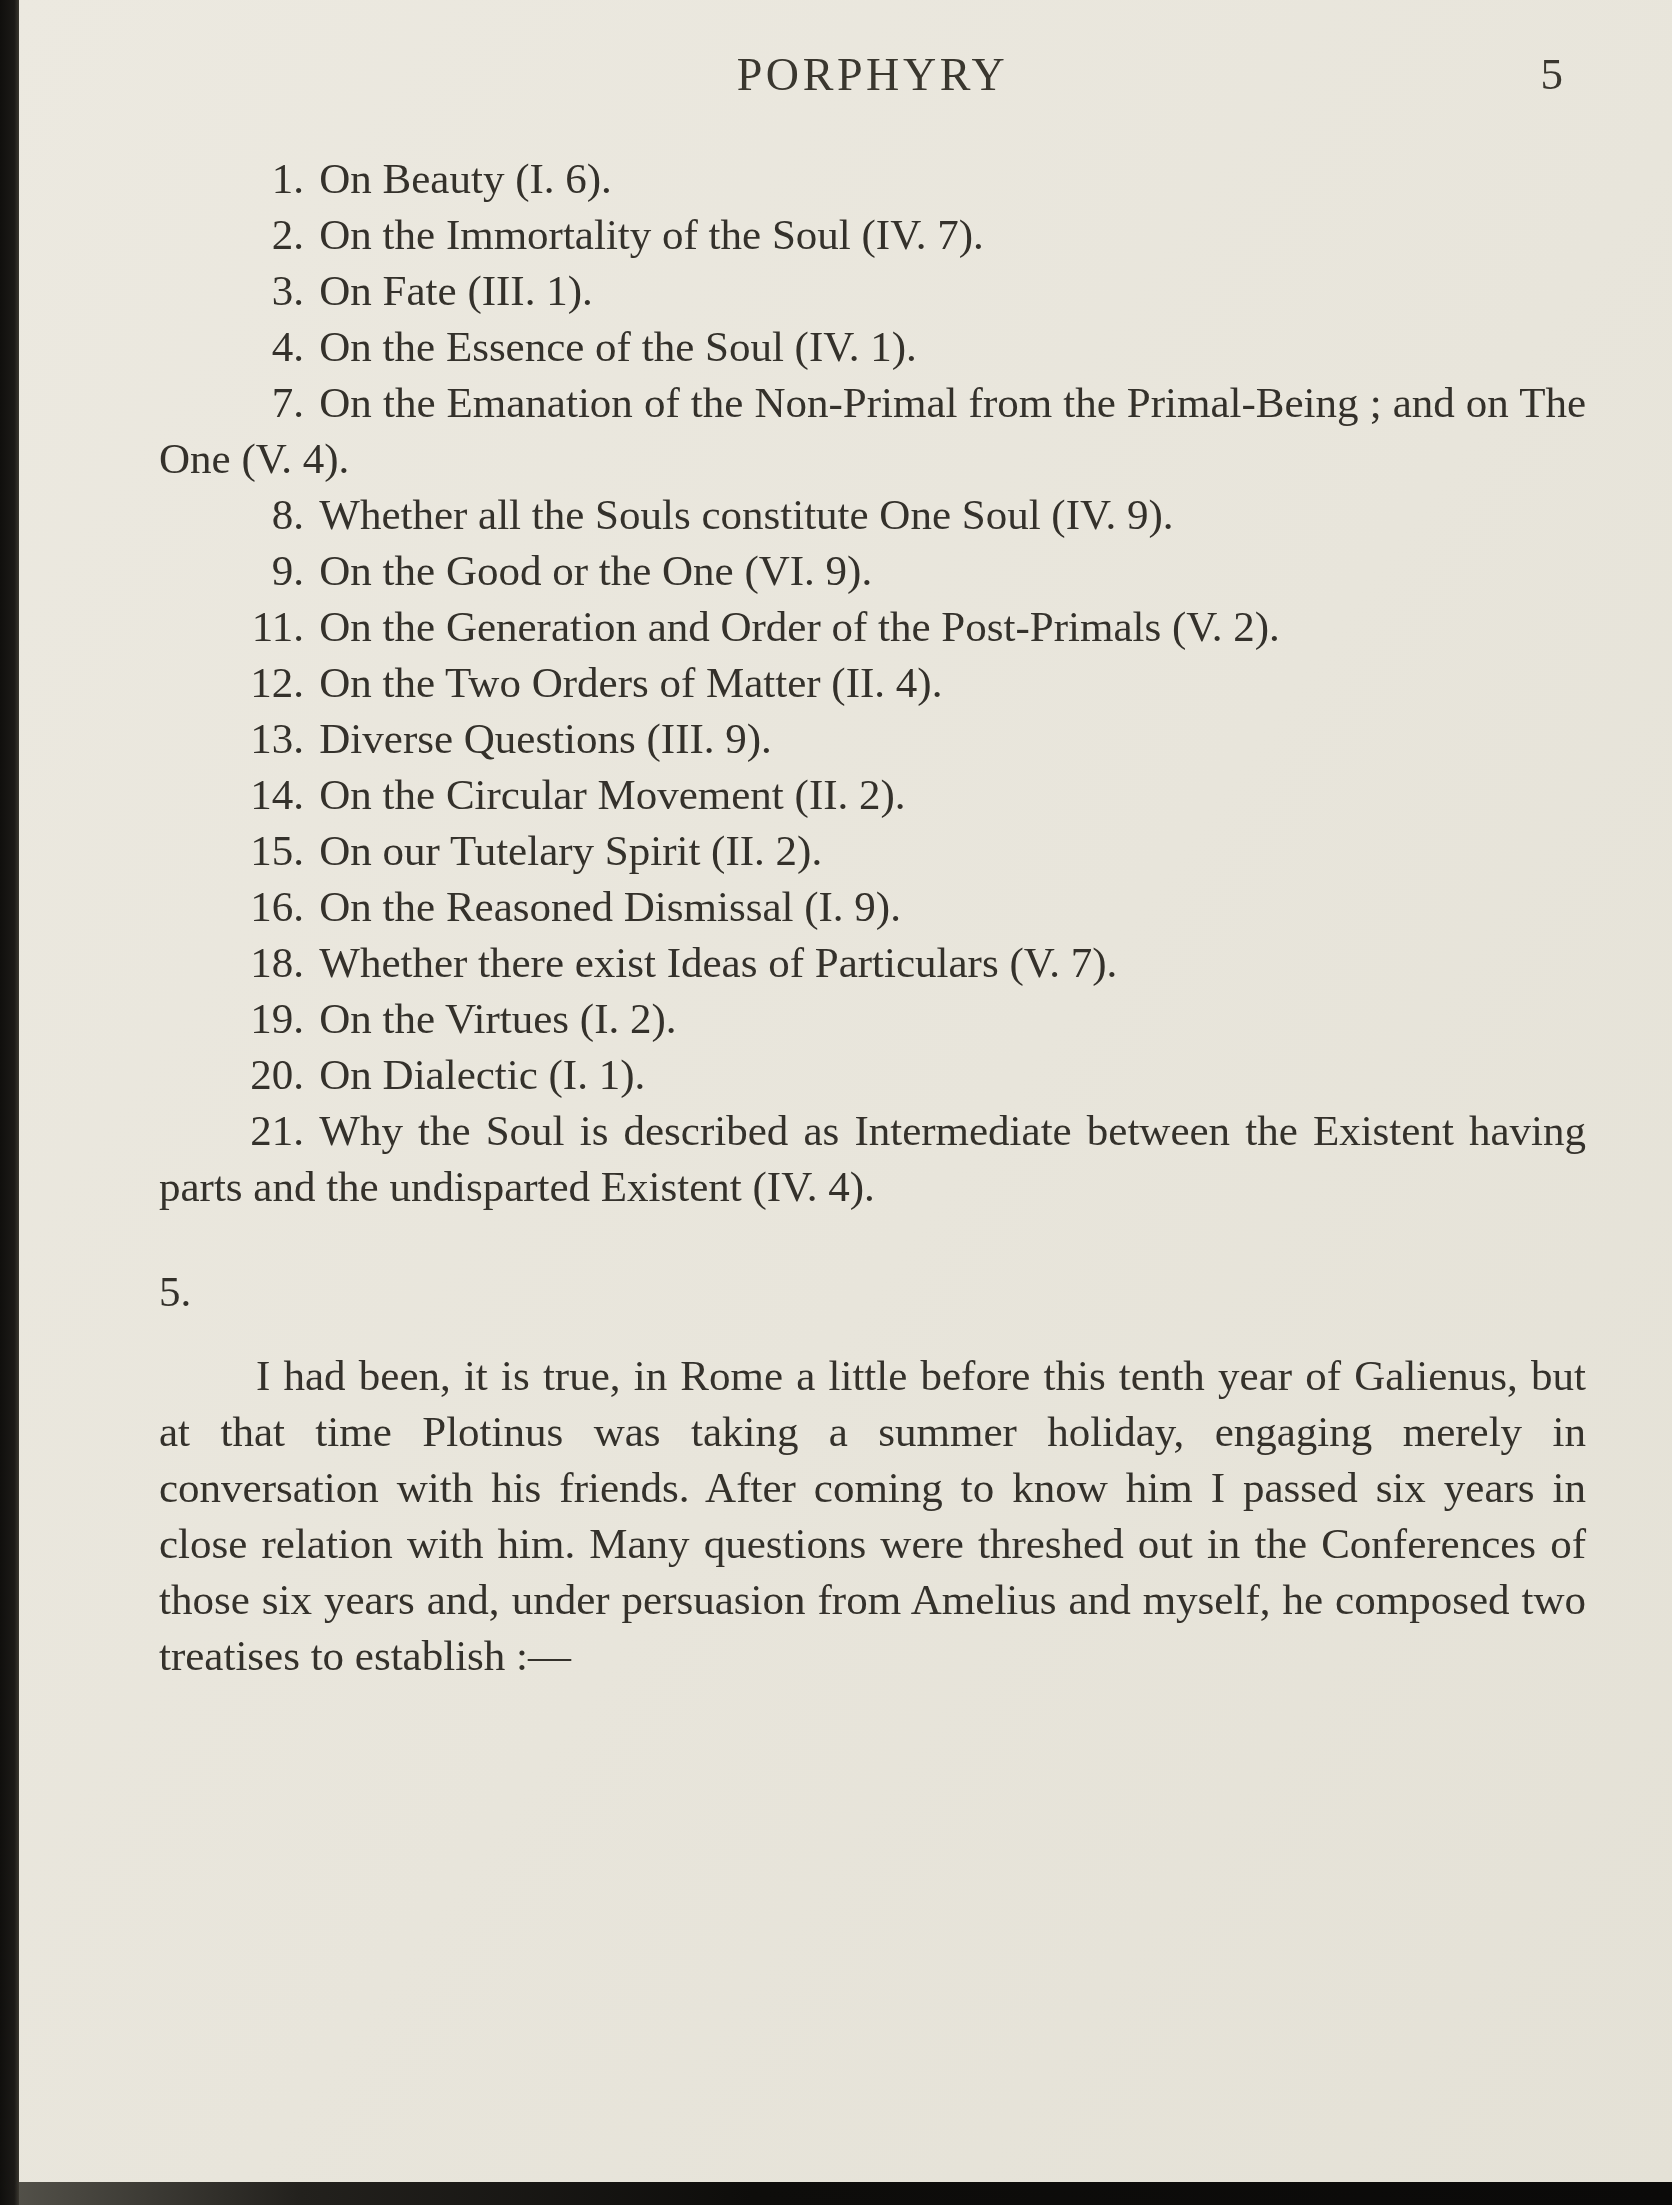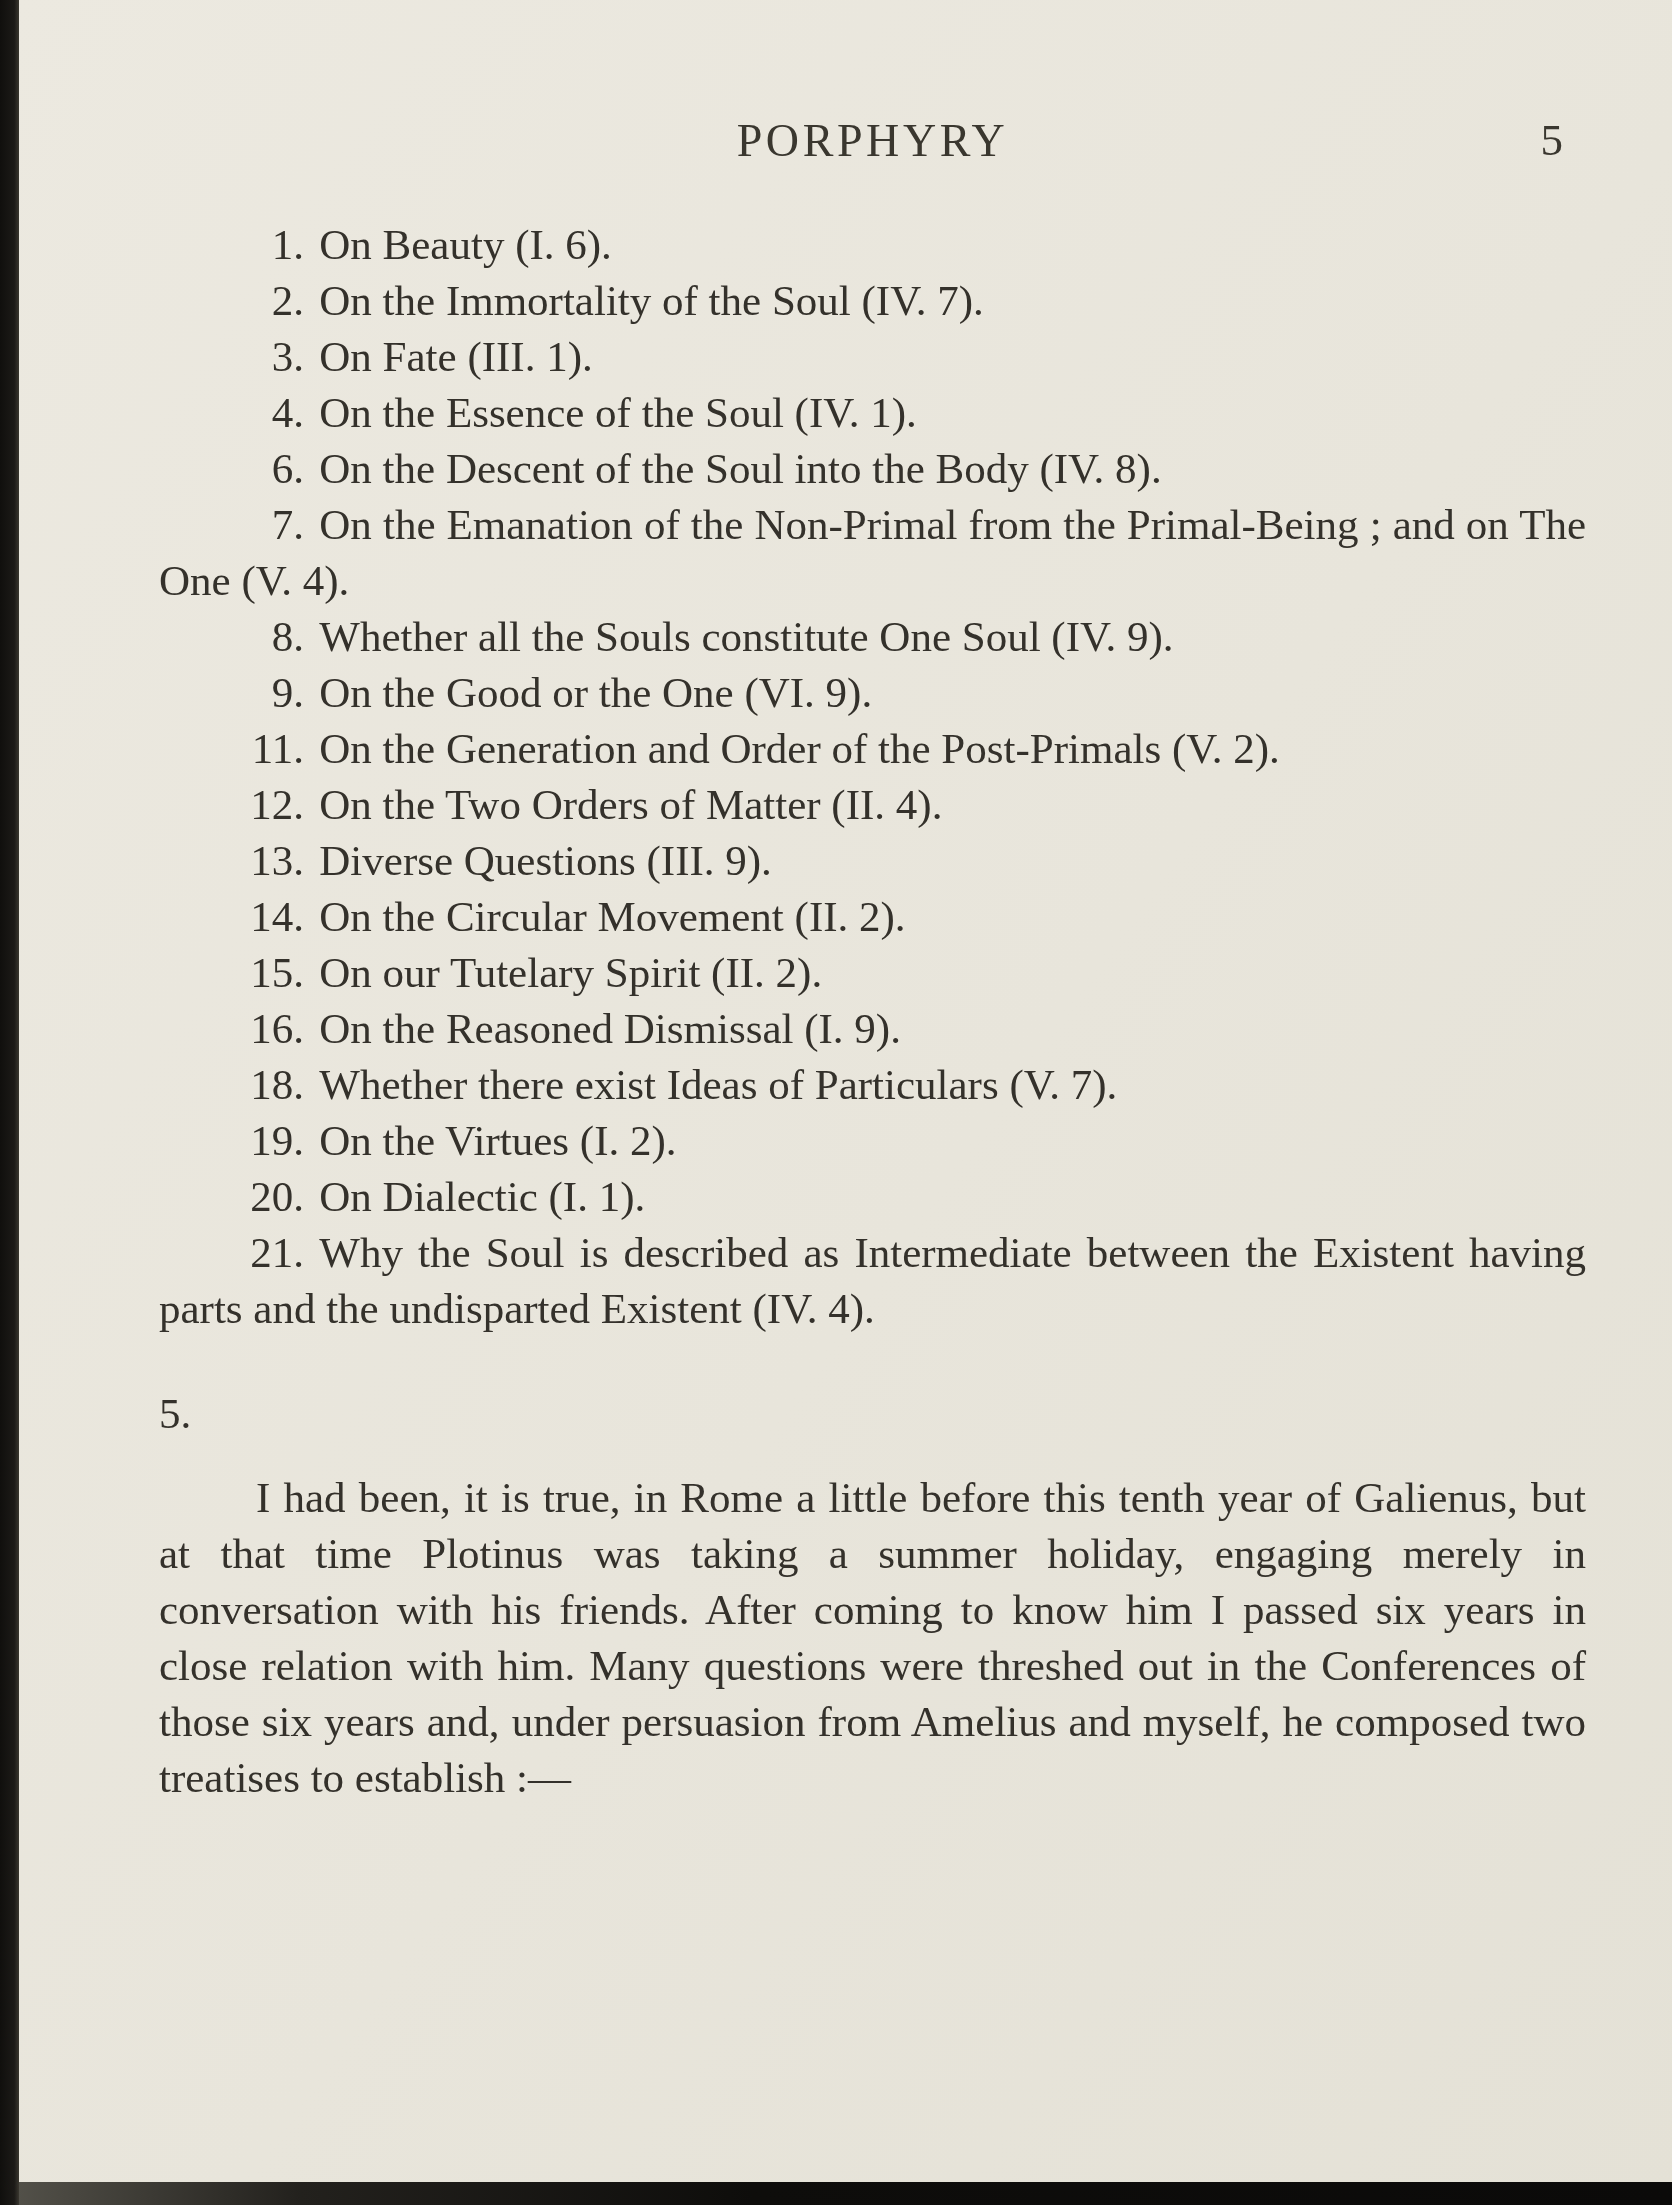--- a/index.html
+++ b/index.html
@@ -34,21 +34,21 @@
     left: 0;
     bottom: 0;
     width: 100%;
     height: 23.5px;
     background: linear-gradient(90deg, #55534b 0%, #23211d 18%, #0e0d0b 45%, #0b0a09 100%);
     z-index: 4;
   }
   .content {
     position: relative;
     box-sizing: border-box;
-    padding: 110px 86px 0 159px;
+    padding: 44px 86px 0 159px;
     font-size: 43px;
     line-height: 56px;
     z-index: 2;
   }
   .header-row {
     position: relative;
     text-align: center;
     line-height: 61px;
     height: 61px;
     margin-bottom: 46px;
@@ -110,21 +110,20 @@
     <div class="header-row">
       <span class="running-title">PORPHYRY</span>
       <span class="page-number">5</span>
     </div>
 
     <div class="treatise-list" id="treatise-list">
         <p class="list-item"><span class="item-num">1.</span><span class="item-text">On Beauty (I. 6).</span></p>
         <p class="list-item"><span class="item-num">2.</span><span class="item-text">On the Immortality of the Soul (IV. 7).</span></p>
         <p class="list-item"><span class="item-num">3.</span><span class="item-text">On Fate (III. 1).</span></p>
         <p class="list-item"><span class="item-num">4.</span><span class="item-text">On the Essence of the Soul (IV. 1).</span></p>
-        <p class="list-item"><span class="item-num">6.</span><span class="item-text">On the Descent of the Soul into the Body (IV. 8).</span></p>
         <p class="list-item"><span class="item-num">7.</span><span class="item-text">On the Emanation of the Non-Primal from the Primal-Being ; and on The One (V. 4).</span></p>
         <p class="list-item"><span class="item-num">8.</span><span class="item-text">Whether all the Souls constitute One Soul (IV. 9).</span></p>
         <p class="list-item"><span class="item-num">9.</span><span class="item-text">On the Good or the One (VI. 9).</span></p>
         <p class="list-item"><span class="item-num">11.</span><span class="item-text">On the Generation and Order of the Post-Primals (V. 2).</span></p>
         <p class="list-item"><span class="item-num">12.</span><span class="item-text">On the Two Orders of Matter (II. 4).</span></p>
         <p class="list-item"><span class="item-num">13.</span><span class="item-text">Diverse Questions (III. 9).</span></p>
         <p class="list-item"><span class="item-num">14.</span><span class="item-text">On the Circular Movement (II. 2).</span></p>
         <p class="list-item"><span class="item-num">15.</span><span class="item-text">On our Tutelary Spirit (II. 2).</span></p>
         <p class="list-item"><span class="item-num">16.</span><span class="item-text">On the Reasoned Dismissal (I. 9).</span></p>
         <p class="list-item"><span class="item-num">18.</span><span class="item-text">Whether there exist Ideas of Particulars (V. 7).</span></p>

